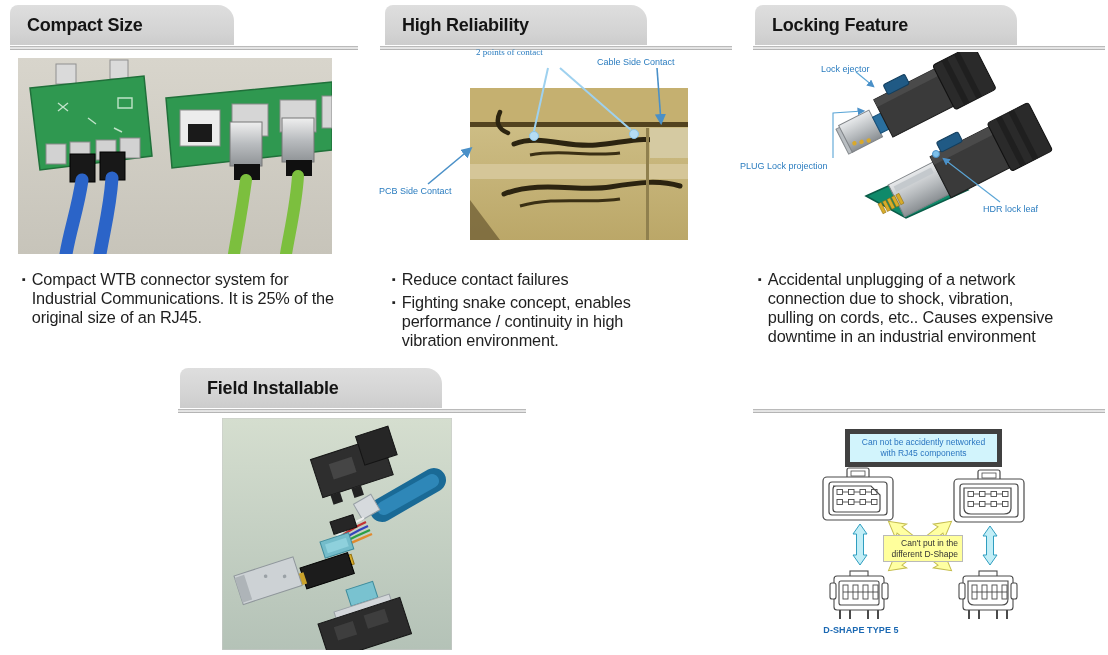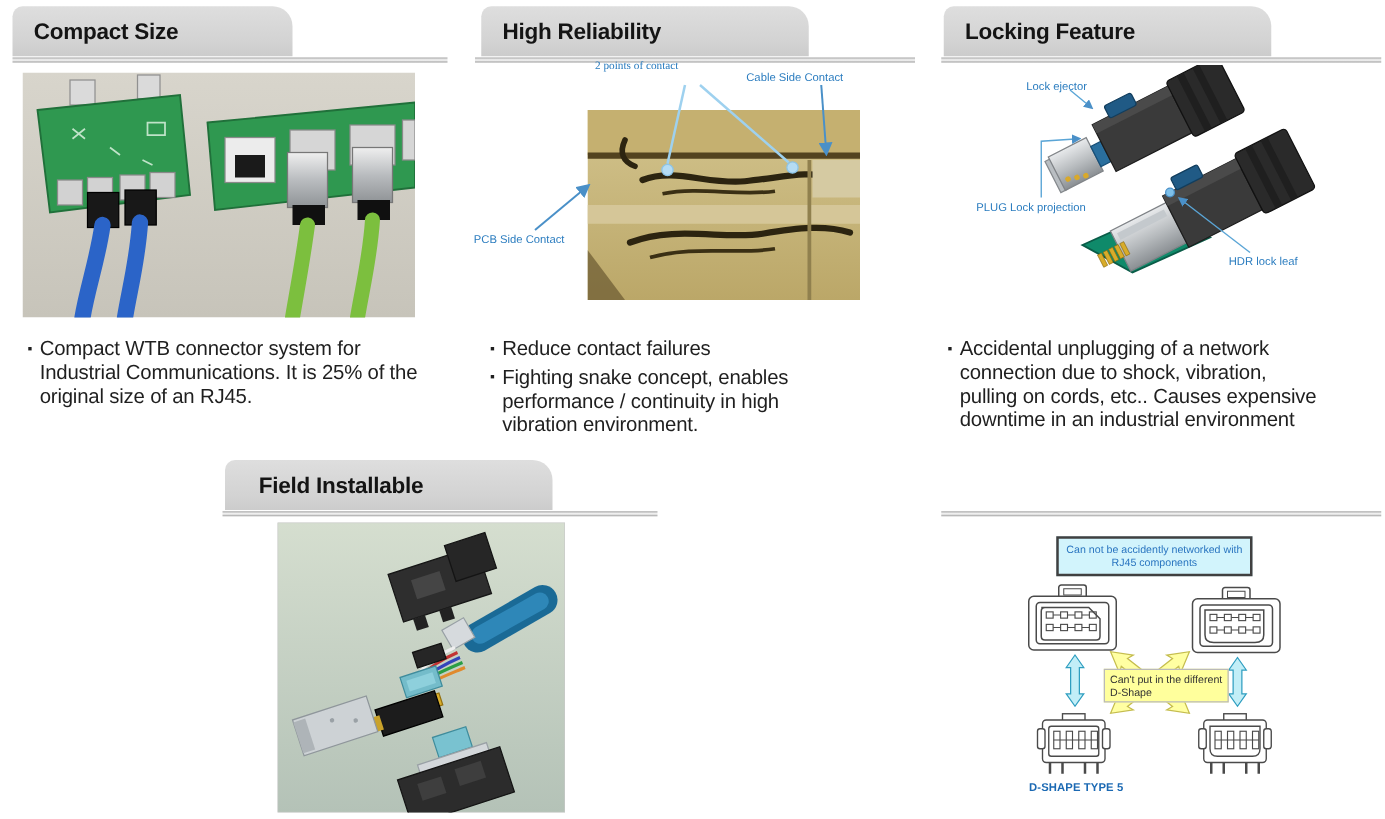--- a/index.html
+++ b/index.html
@@ -10,25 +10,25 @@
   .tab .t{font-size:18px;font-weight:bold;color:#141414;letter-spacing:-0.2px;}
   .rule{position:absolute;height:4px;
         background:linear-gradient(180deg,#a6a6a6 0%,#efefef 45%,#f4f4f4 55%,#9c9c9c 100%);}
   .bullets{position:absolute;color:#1f1f1f;font-size:16.3px;line-height:19px;letter-spacing:-0.15px;}
   .bullet{display:flex;margin-bottom:4px;}
   .bullet .bul{font-size:11px;line-height:19px;margin-right:6px;flex:0 0 auto;}
   .ann{position:absolute;color:#2a7cbf;font-size:9px;line-height:10px;white-space:nowrap;}
   .fig{position:absolute;}
   .overlay{position:absolute;left:0;top:0;width:1108px;height:655px;pointer-events:none;}
   .notebox{position:absolute;left:845px;top:429px;width:157px;box-sizing:border-box;
-           background:#d2f4fc;border:2px solid #404040;color:#2a75c0;font-size:8.5px;
+           background:#d2f4fc;border:5px solid #404040;color:#2a75c0;font-size:8.5px;
            line-height:11px;text-align:center;padding:3px 4px;}
-  .crossbox{position:absolute;left:883px;top:535px;width:100px;box-sizing:border-box;
+  .crossbox{position:absolute;left:883px;top:535px;width:80px;box-sizing:border-box;
             background:#ffff9c;border:1px solid #b9b9b9;color:#333;font-size:8.5px;
-            line-height:10.5px;padding:2px 4px;}
+            line-height:10.5px;padding:2px 4px;text-align:right;}
   .typelabel{position:absolute;width:90px;text-align:center;color:#1b69b3;
              font-size:9px;font-weight:bold;letter-spacing:0.1px;}
 </style>
 </head>
 <body>
 
 <div class="stage">
 
   <div class="tab" style="left:10px;top:5px;width:224px;">
     <span class="t">Compact Size</span>
@@ -341,21 +341,21 @@
     <path d="M856,72 L873,86" stroke="#5aa5d6" stroke-width="1.1" fill="none" marker-end="url(#arr)"></path>
     <path d="M833,158 L833,113 L863,111" stroke="#5aa5d6" stroke-width="1.1" fill="none" marker-end="url(#arr)"></path>
     <path d="M1000,202 L944,159" stroke="#5aa5d6" stroke-width="1.1" fill="none" marker-end="url(#arr)"></path>
     <circle cx="936" cy="154" r="3.5" fill="#7ec0ea" stroke="#4a90c8"></circle>
   </svg>
 
   <div class="ann" style="left:476px;top:47px;font-family:Liberation Serif, serif;">2 points of contact</div>
   <div class="ann" style="left:597px;top:57px;">Cable Side Contact</div>
   <div class="ann" style="left:379px;top:186px;">PCB Side Contact</div>
   <div class="ann" style="left:821px;top:64px;">Lock ejector</div>
-  <div class="ann" style="left:781px;top:161px;">PLUG Lock projection</div>
+  <div class="ann" style="left:740px;top:161px;">PLUG Lock projection</div>
   <div class="ann" style="left:983px;top:204px;">HDR lock leaf</div>
 
   <div class="bullets" style="left:22px;top:270px;width:318px;">
     <div class="bullet">
       <span class="bul">▪</span>
       <span>Compact WTB connector system for Industrial  Communications. It is 25% of the original size of an RJ45.</span>
     </div>
   </div>
 
   <div class="bullets" style="left:392px;top:270px;width:282px;">

